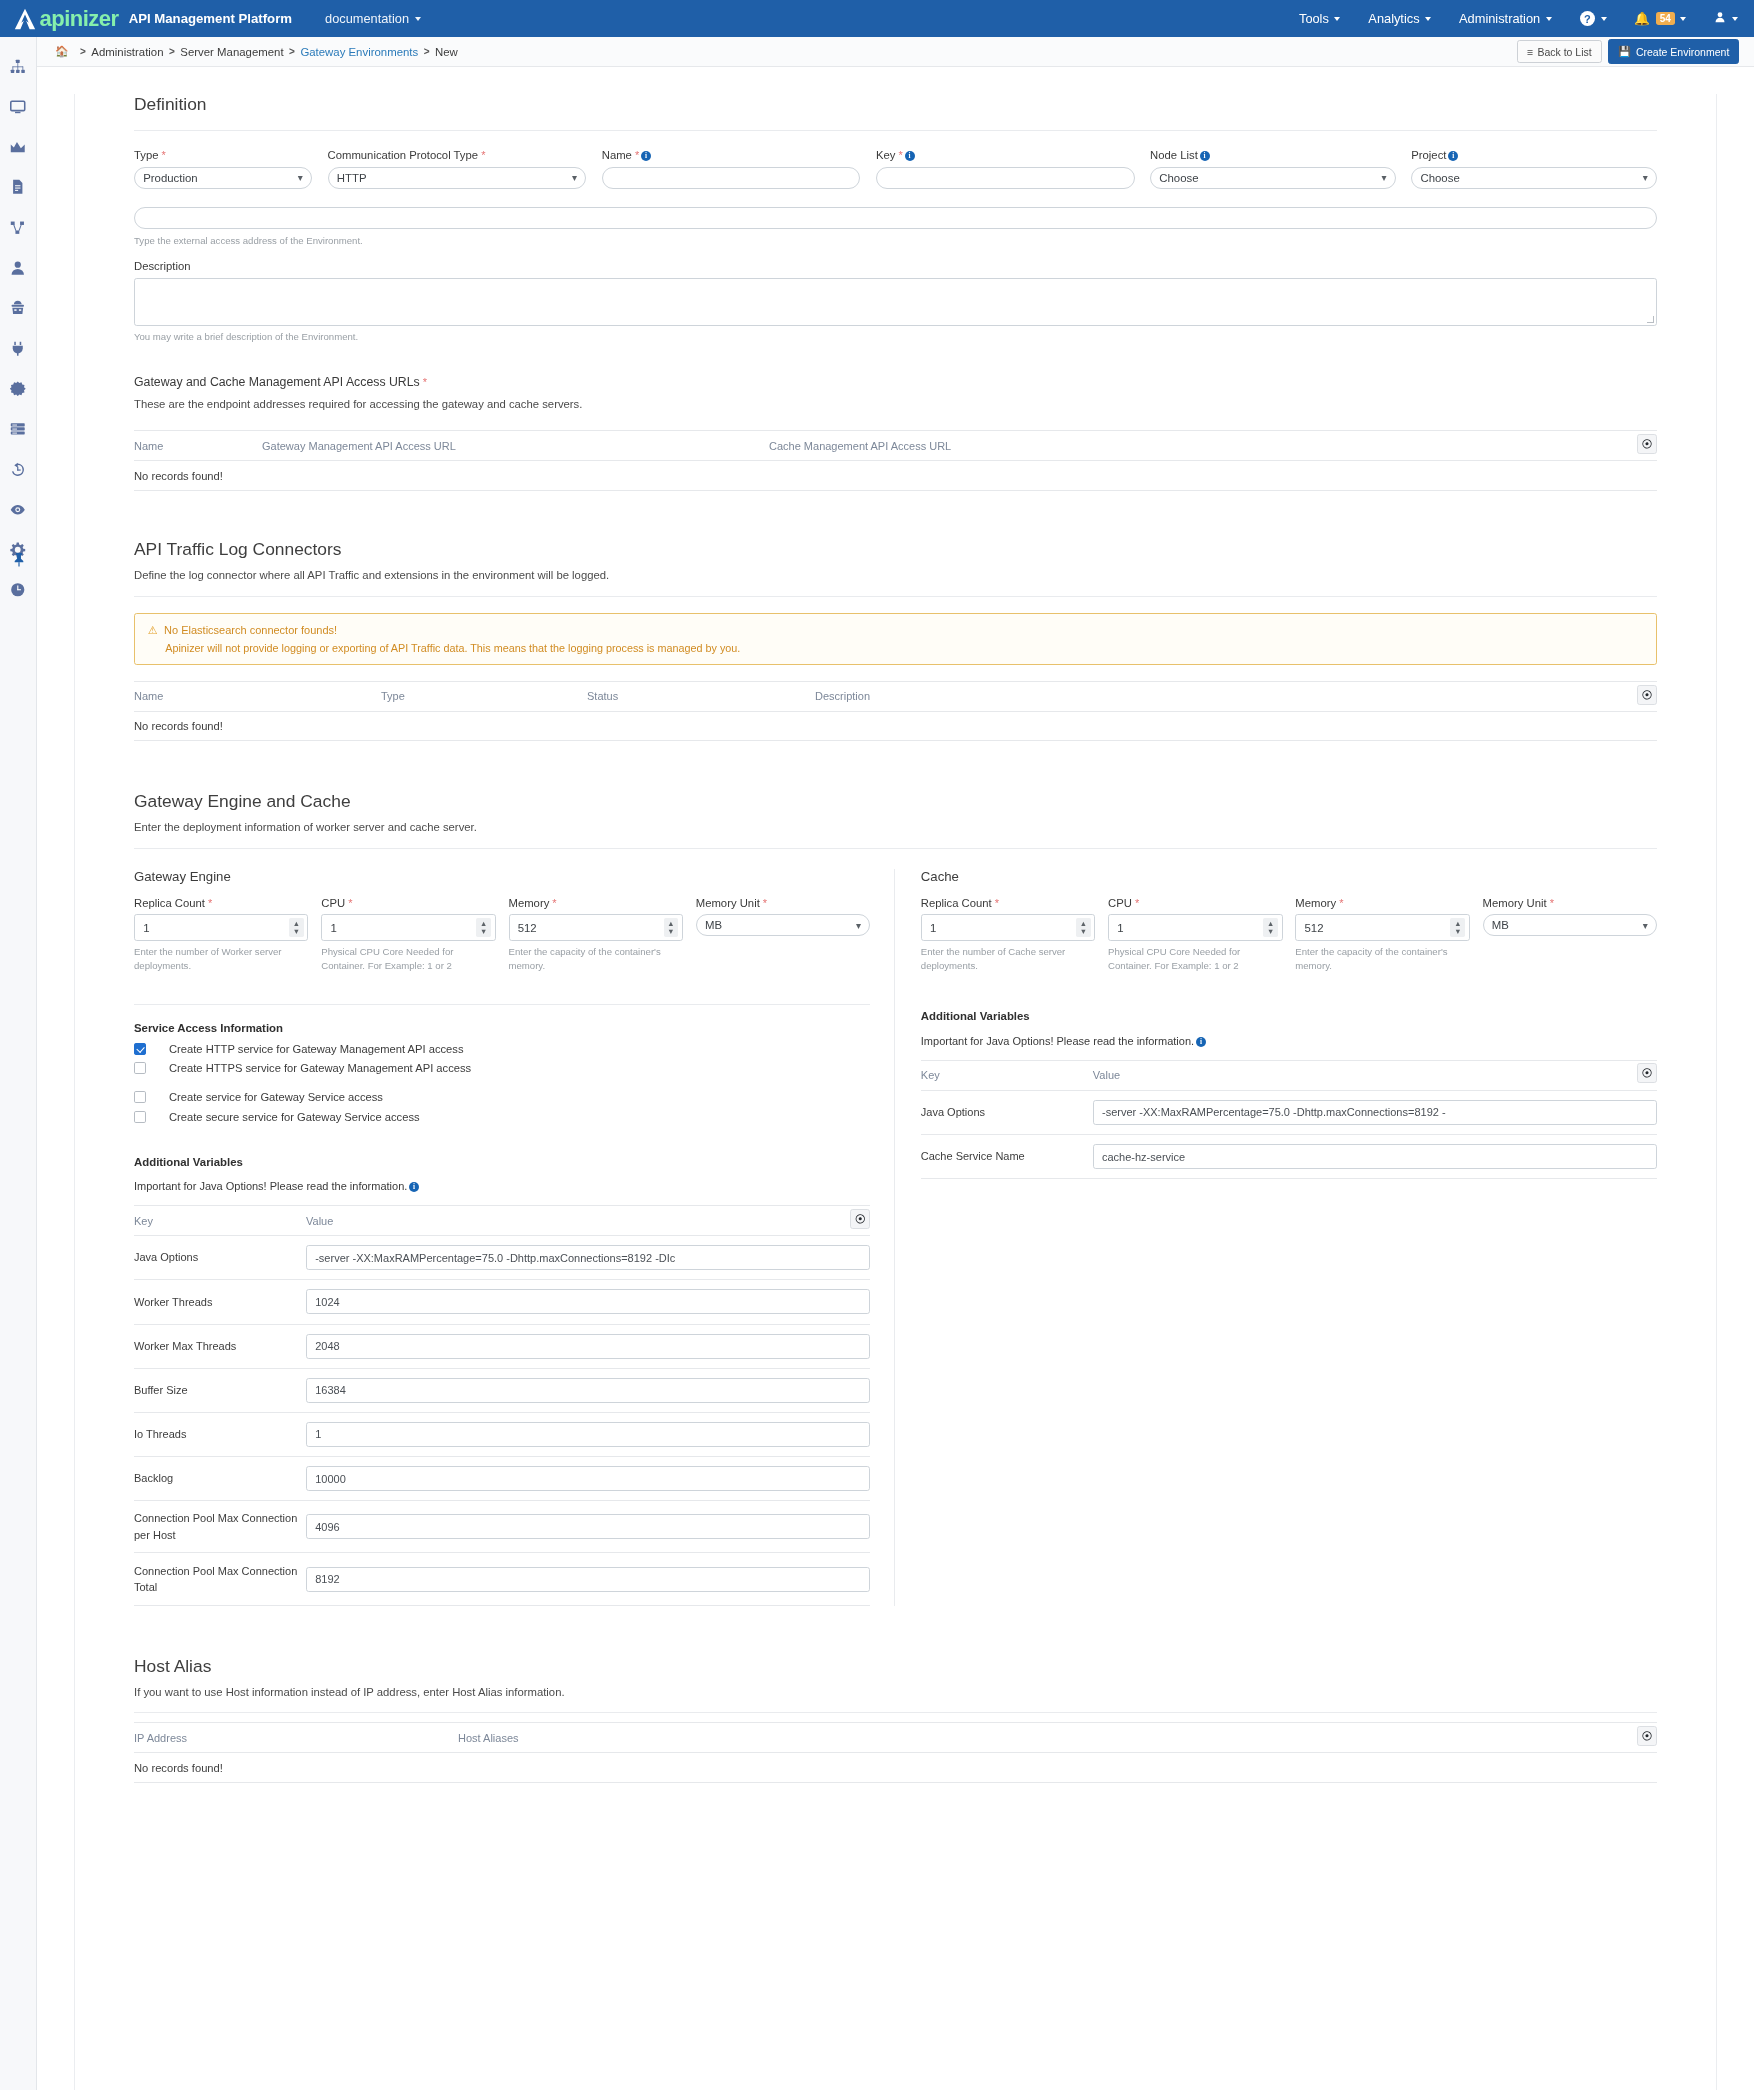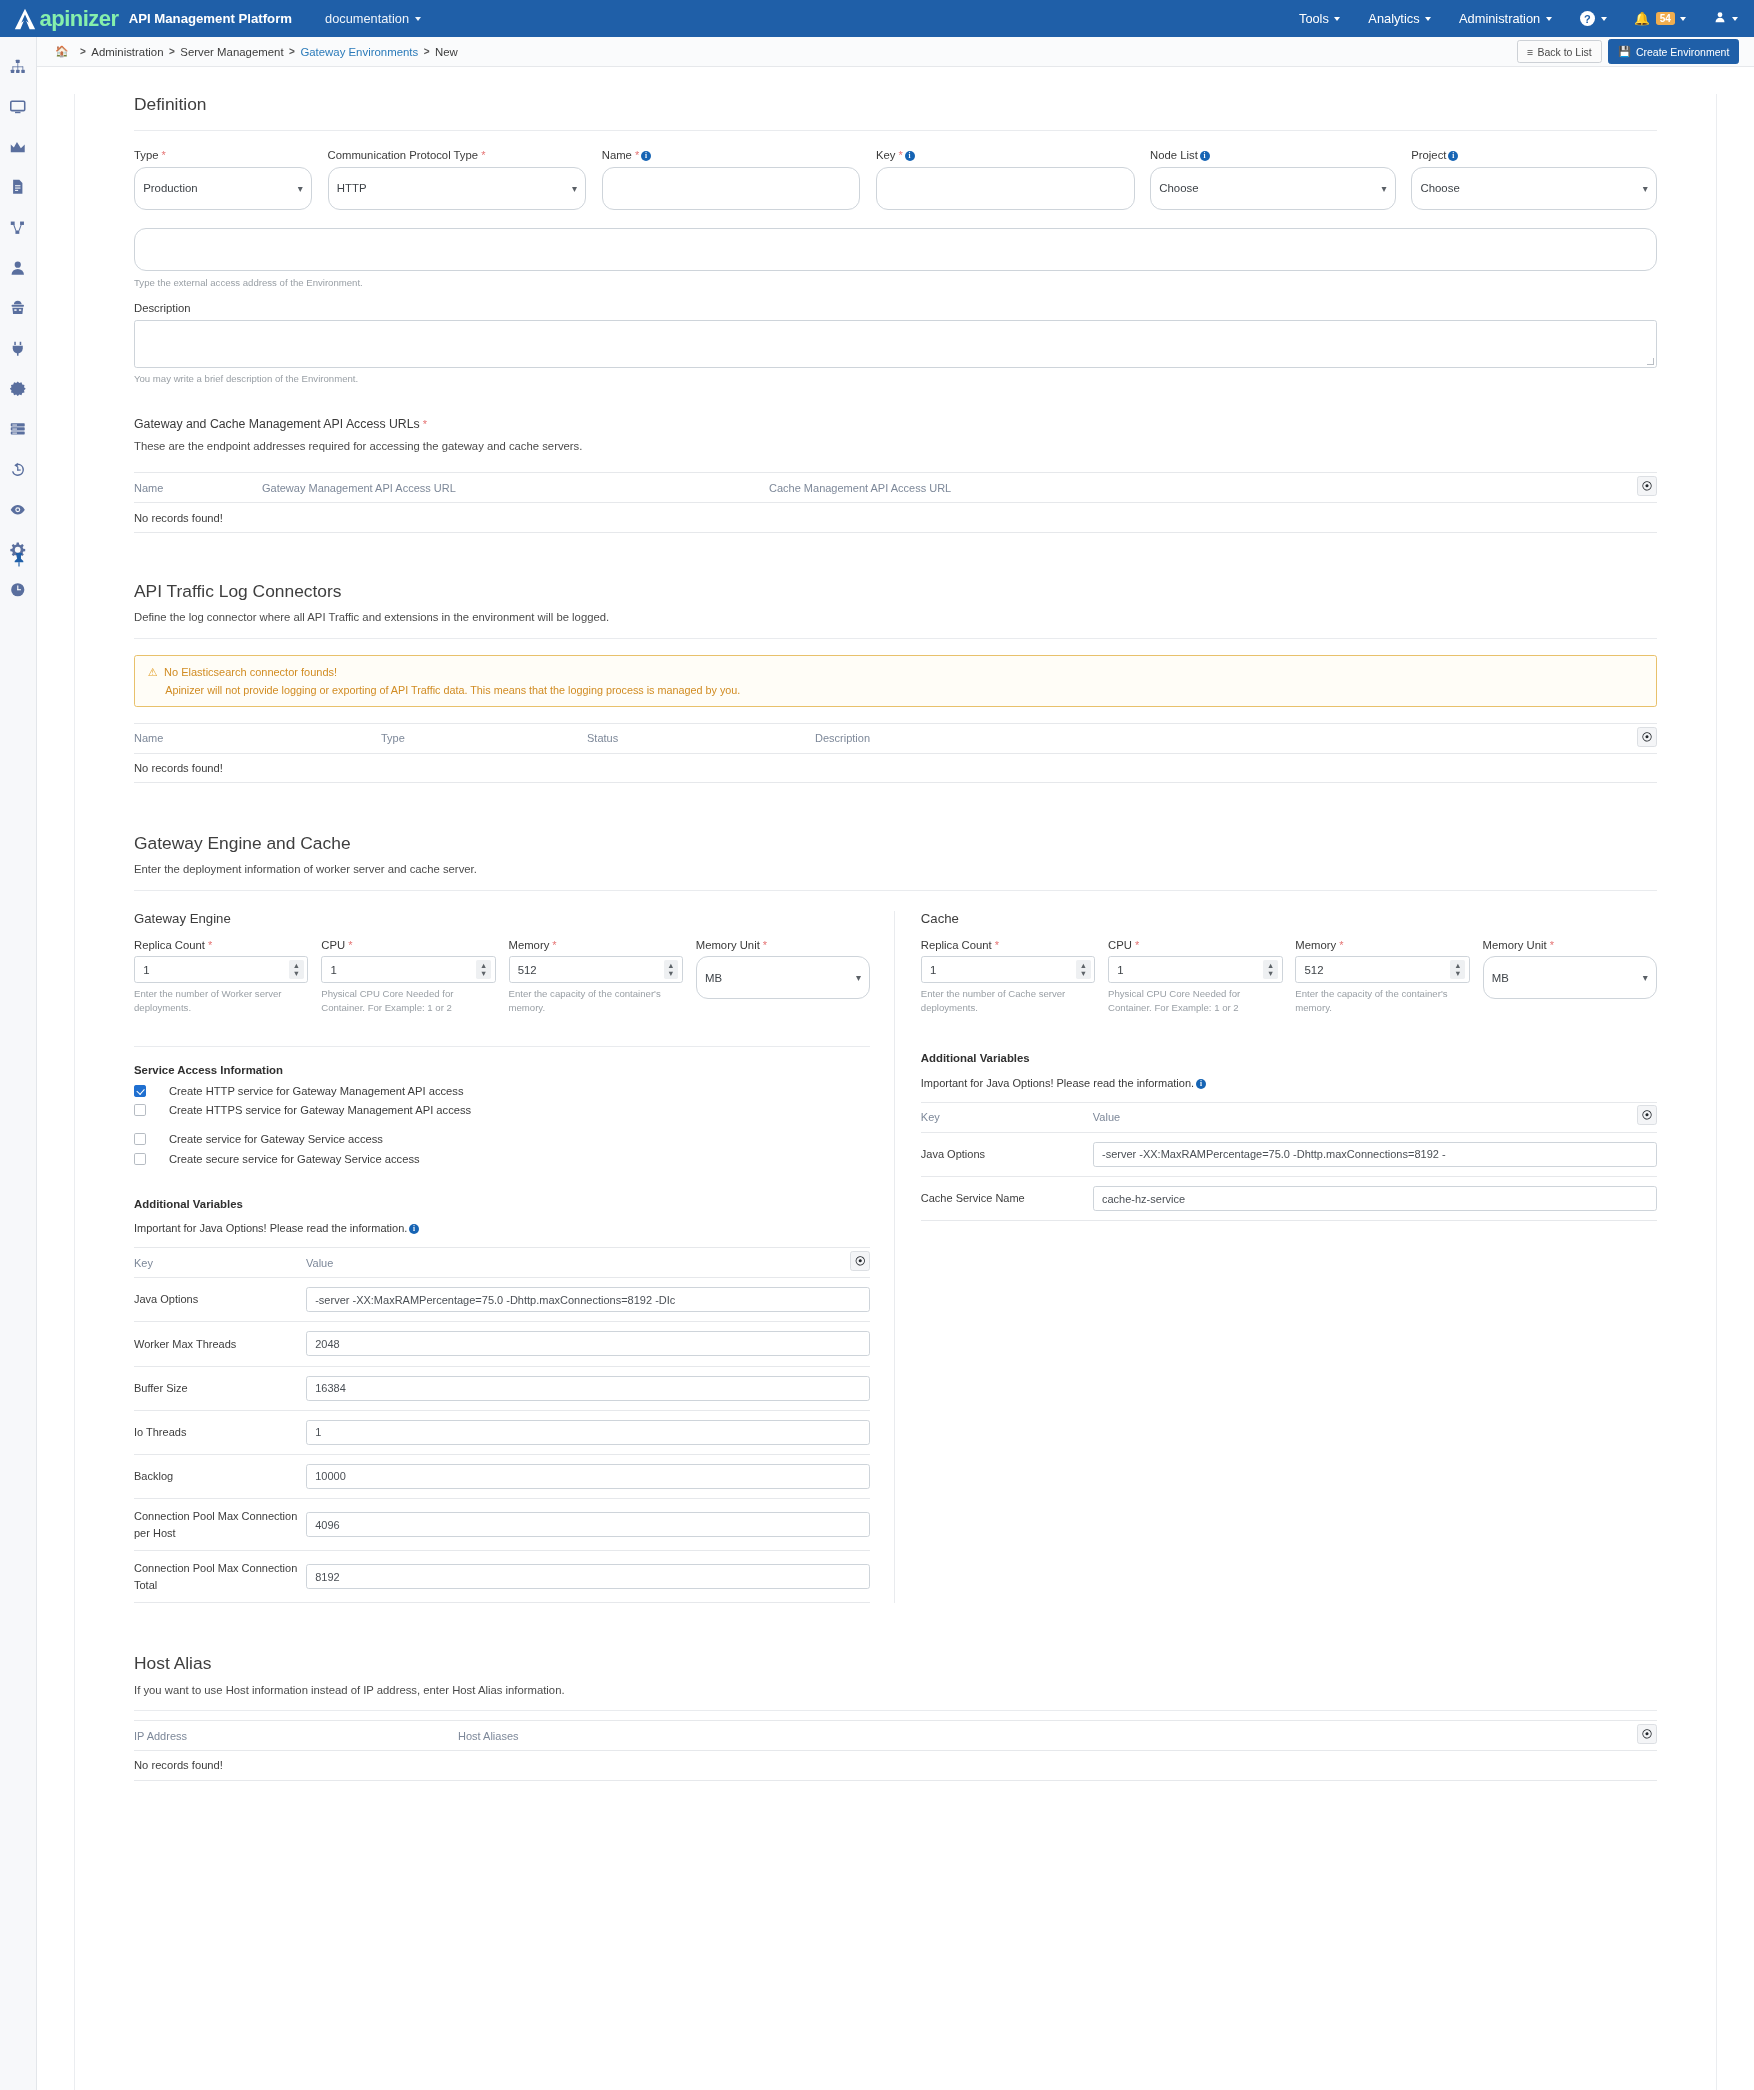--- a/index.html
+++ b/index.html
@@ -102,21 +102,21 @@
     display: inline-flex; align-items: center; justify-content: center;
     width: 10px; height: 10px; border-radius: 50%;
     background: #1664b4; color: #fff; font-size: 7.3px; font-weight: bold;
     font-family: "Liberation Serif", serif; vertical-align: 0.9px; margin-left: 1.8px;
   }
 
   .row { display: flex; gap: 15.5px; margin-top: 18.3px; }
   .fld { display: flex; flex-direction: column; }
   .fld label { font-size: 11.3px; color: #3b3b3b; margin-bottom: 5.5px; }
   .ctl {
-    height: 43px; border: 0.9px solid #ced4da; border-radius: 12px; background: #fff;
+    height: 22px; border: 0.9px solid #ced4da; border-radius: 12px; background: #fff;
     font-size: 11.4px; color: #3e4348; padding: 0 8.2px;
     display: flex; align-items: center; width: 100%;
   }
   .sel { justify-content: space-between; }
   .sel .chev { color: #5a6066; font-size: 10px; }
   .hint { font-size: 9.6px; color: #9aa0a6; margin-top: 4.6px; line-height: 1.45; }
   .ta {
     height: 48px; border: 0.9px solid #ced4da; border-radius: 2.7px; background: #fff;
     position: relative;
   }
@@ -621,20 +621,26 @@
                   </span>
             </div>
 
             <div class="kv-row">
               <span class="kv-key">Java Options</span>
               <span class="kv-val">
                     <span class="kv-input">-server -XX:MaxRAMPercentage=75.0 -Dhttp.maxConnections=8192 -DIc</span>
                   </span>
             </div>
             <div class="kv-row">
+              <span class="kv-key">Worker Threads</span>
+              <span class="kv-val">
+                    <span class="kv-input">1024</span>
+                  </span>
+            </div>
+            <div class="kv-row">
               <span class="kv-key">Worker Max Threads</span>
               <span class="kv-val">
                     <span class="kv-input">2048</span>
                   </span>
             </div>
             <div class="kv-row">
               <span class="kv-key">Buffer Size</span>
               <span class="kv-val">
                     <span class="kv-input">16384</span>
                   </span>

